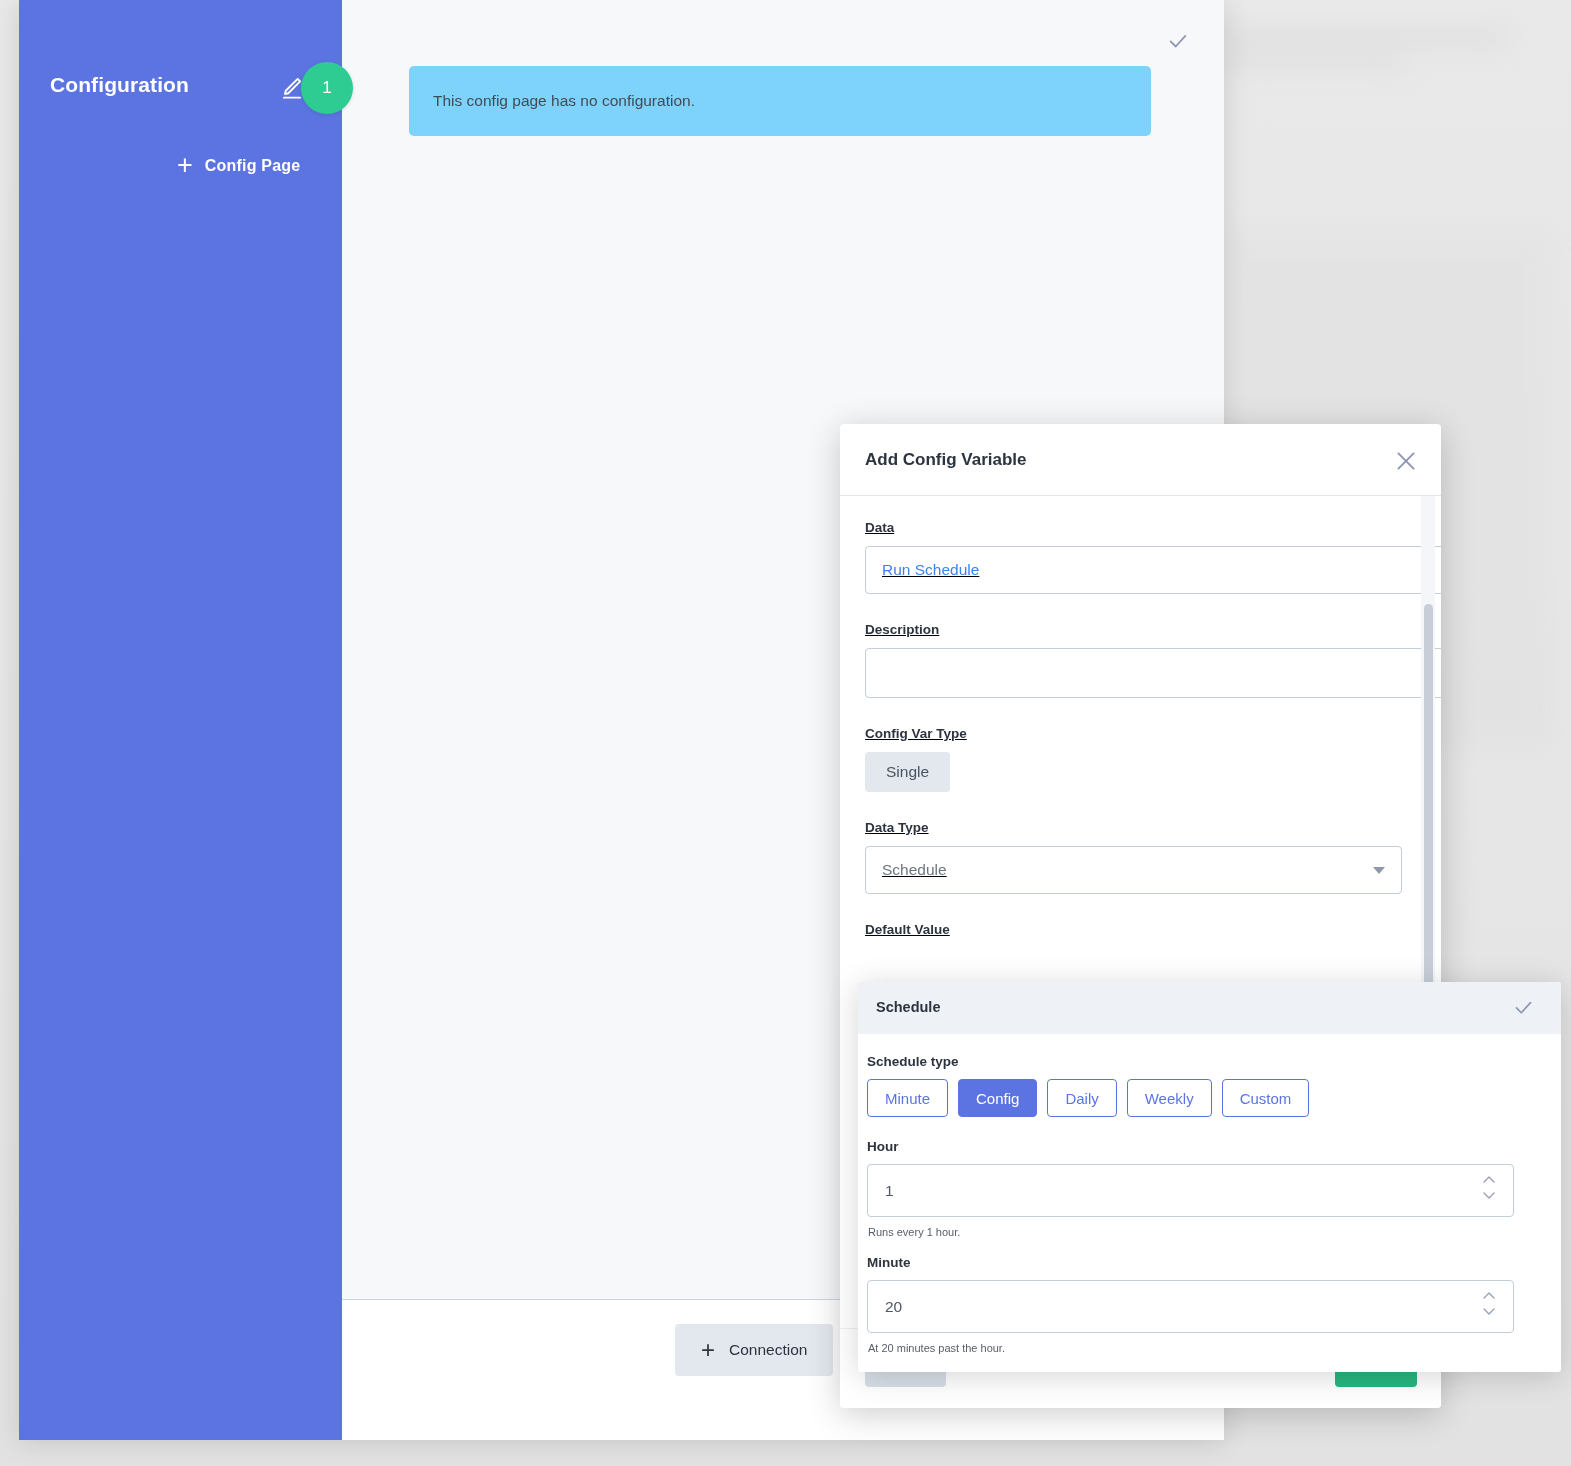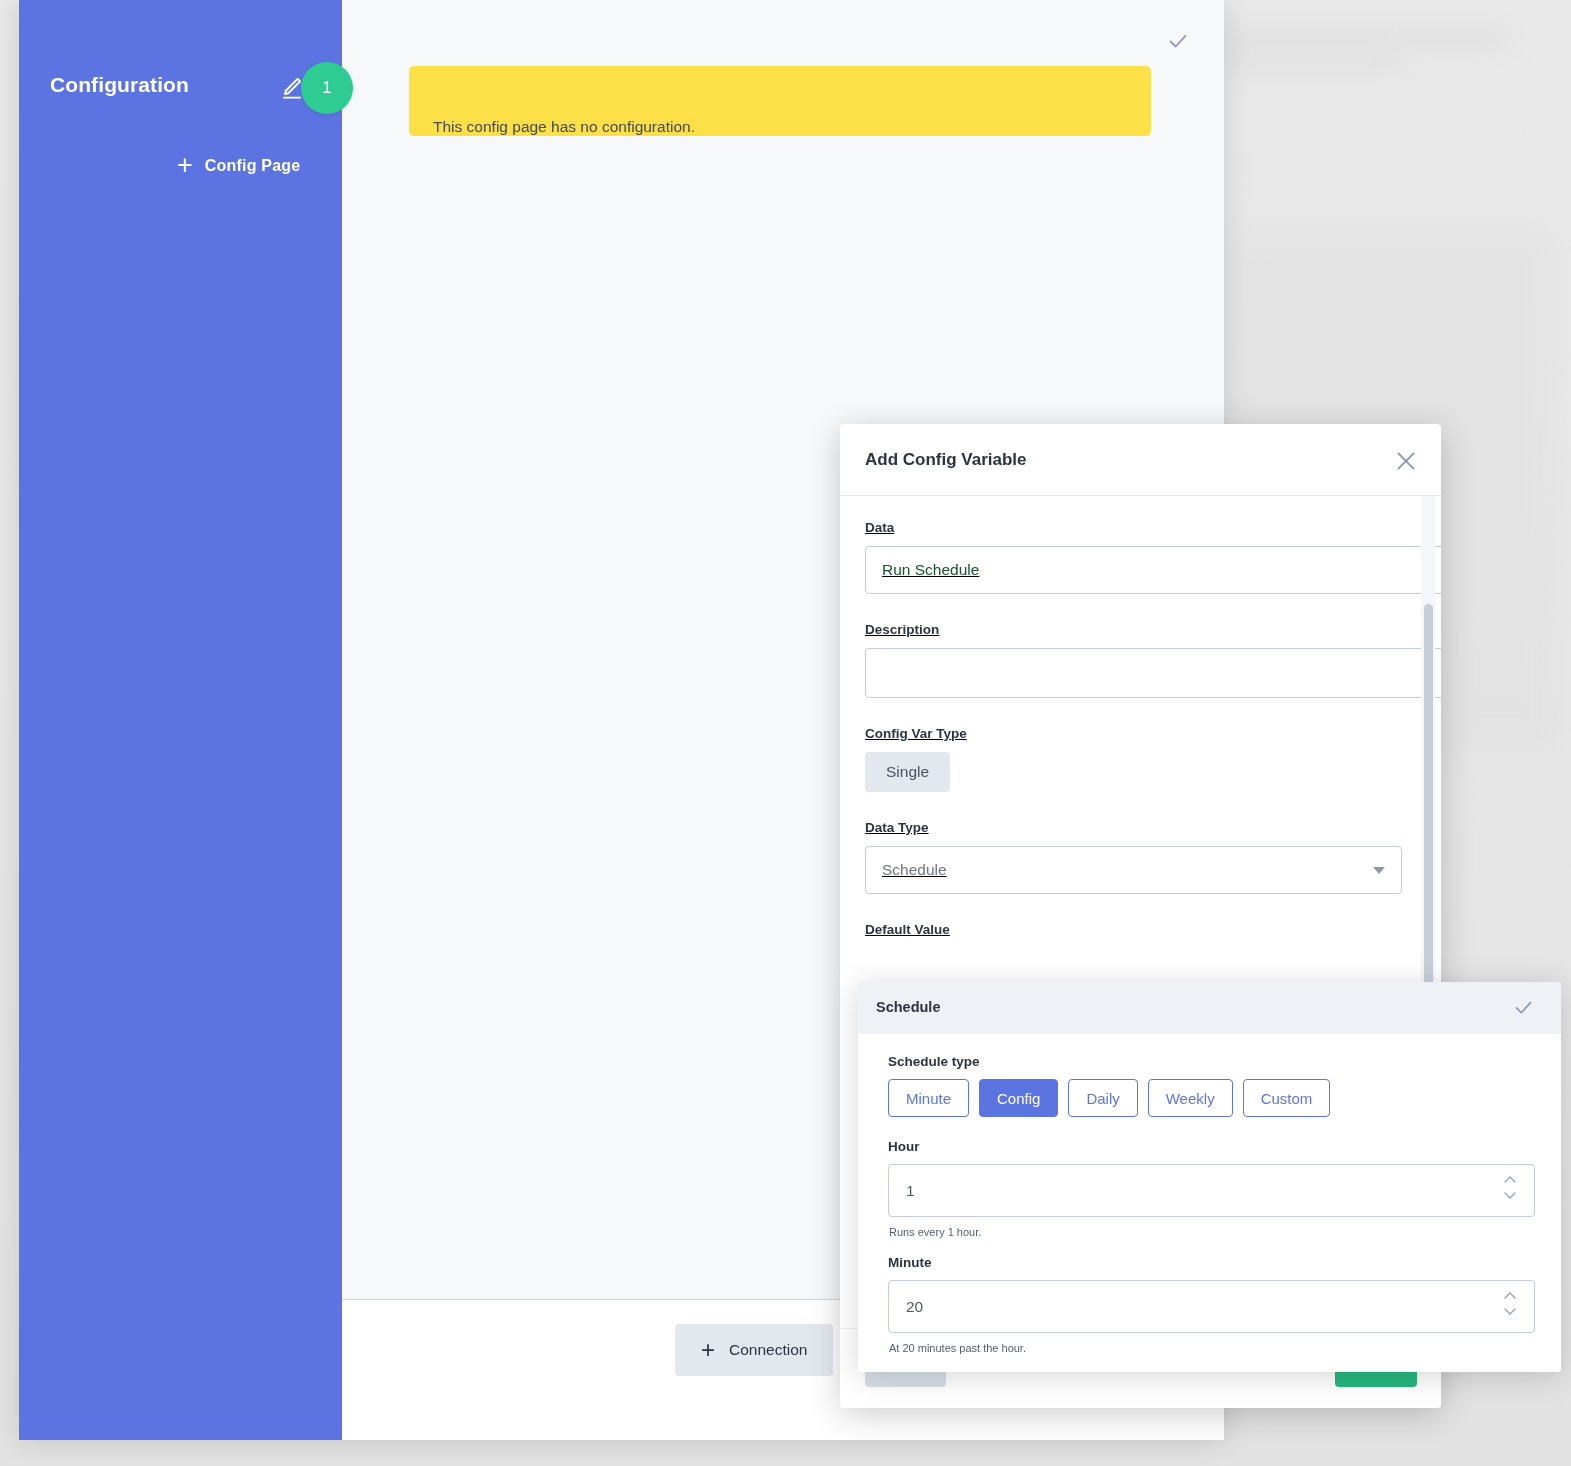--- a/index.html
+++ b/index.html
@@ -76,23 +76,23 @@
     right: 0; bottom: 141px;
     background: #f7f8fa;
   }
   #page-check-icon {
     position: absolute; right: 35px; top: 30px;
     width: 22px; height: 22px;
   }
   #empty-banner {
     position: absolute; left: 67px; top: 66px;
     width: 742px; height: 70px;
-    background: #fde047;
+    background: #7dd3fc;
     border-radius: 5px;
-    display: flex; align-items: flex-end;
+    display: flex; align-items: center;
   }
   #empty-banner span {
     margin-left: 24px; font-size: 15.5px; color: #434b54;
   }
 
   
   #app-footer {
     position: absolute; left: 323px; right: 0; bottom: 0;
     height: 141px;
     background: #ffffff;
@@ -142,21 +142,21 @@
     font-size: 13.5px; font-weight: bold; color: #2c3440;
     margin-bottom: 11px;
   }
   .field-block { margin-bottom: 28px; }
   .text-input {
     width: 616px; height: 48px;
     border: 1px solid #c3ccd8; border-radius: 4px;
     background: #fff;
     display: flex; align-items: center;
     padding: 0 16px;
-    font-size: 15.5px; color: #14532d;
+    font-size: 15.5px; color: #3b82f6;
   }
   .text-input.tall { height: 50px; }
   .chip-single {
     display: inline-flex; align-items: center; justify-content: center;
     height: 40px; padding: 0 21px;
     background: #e3e8ef; border-radius: 4px;
     font-size: 15.5px; color: #4a5260;
     cursor: pointer;
   }
   .select-input {
@@ -218,21 +218,21 @@
     background: #eef1f6;
   }
   #schedule-header .title {
     position: absolute; left: 18px; top: 17px;
     font-size: 14.5px; font-weight: bold; color: #2c3440;
   }
   #schedule-confirm {
     position: absolute; right: 27px; top: 15px;
     width: 21px; height: 21px; cursor: pointer;
   }
-  #schedule-body { padding: 20px 19px 0 30px; }
+  #schedule-body { padding: 20px 19px 0 9px; }
   #schedule-type-row { display: flex; gap: 10px; margin-bottom: 22px; }
   .type-btn {
     height: 38px; padding: 0 17px;
     border: 1px solid #5c74e2; border-radius: 4px;
     background: #ffffff; color: #5c74e2;
     font-family: inherit; font-size: 15px;
     cursor: pointer;
     display: flex; align-items: center; justify-content: center;
   }
   .type-btn.active { background: #5c74e2; color: #ffffff; }

